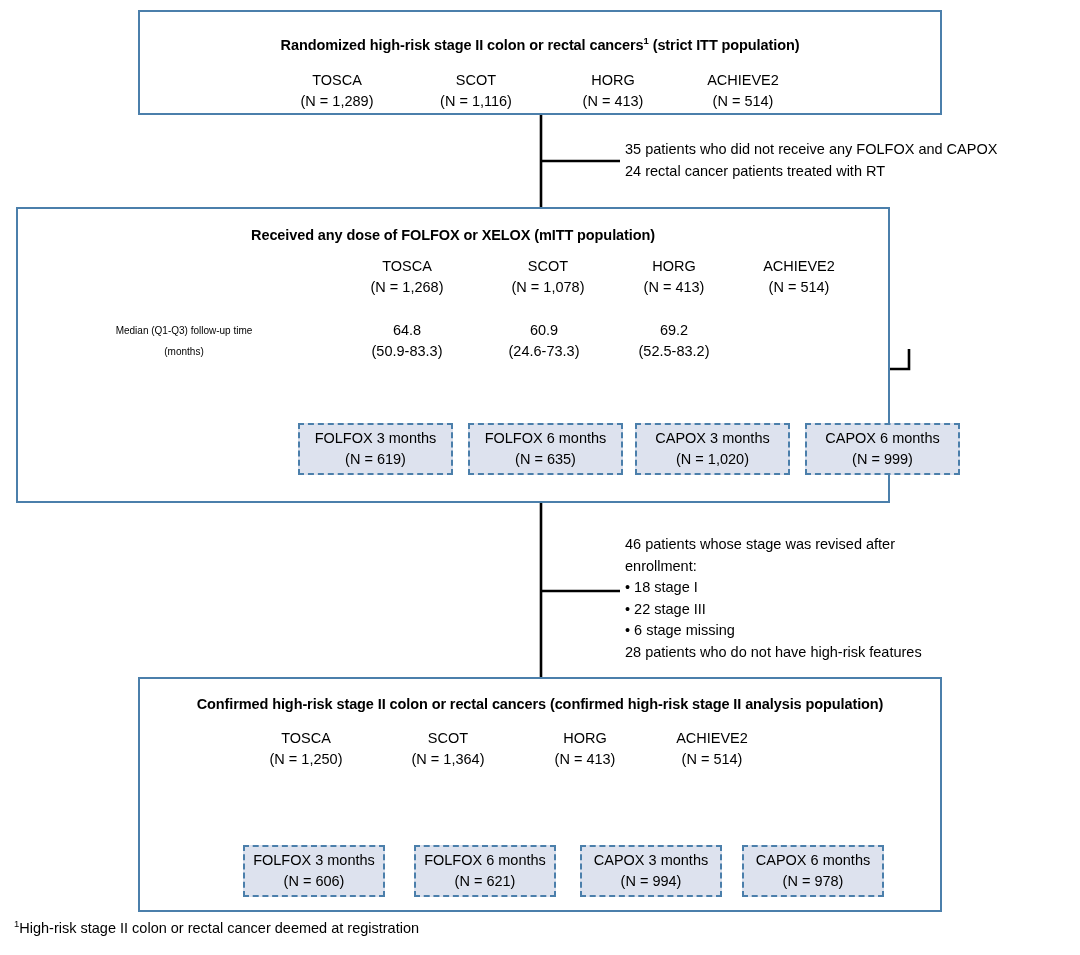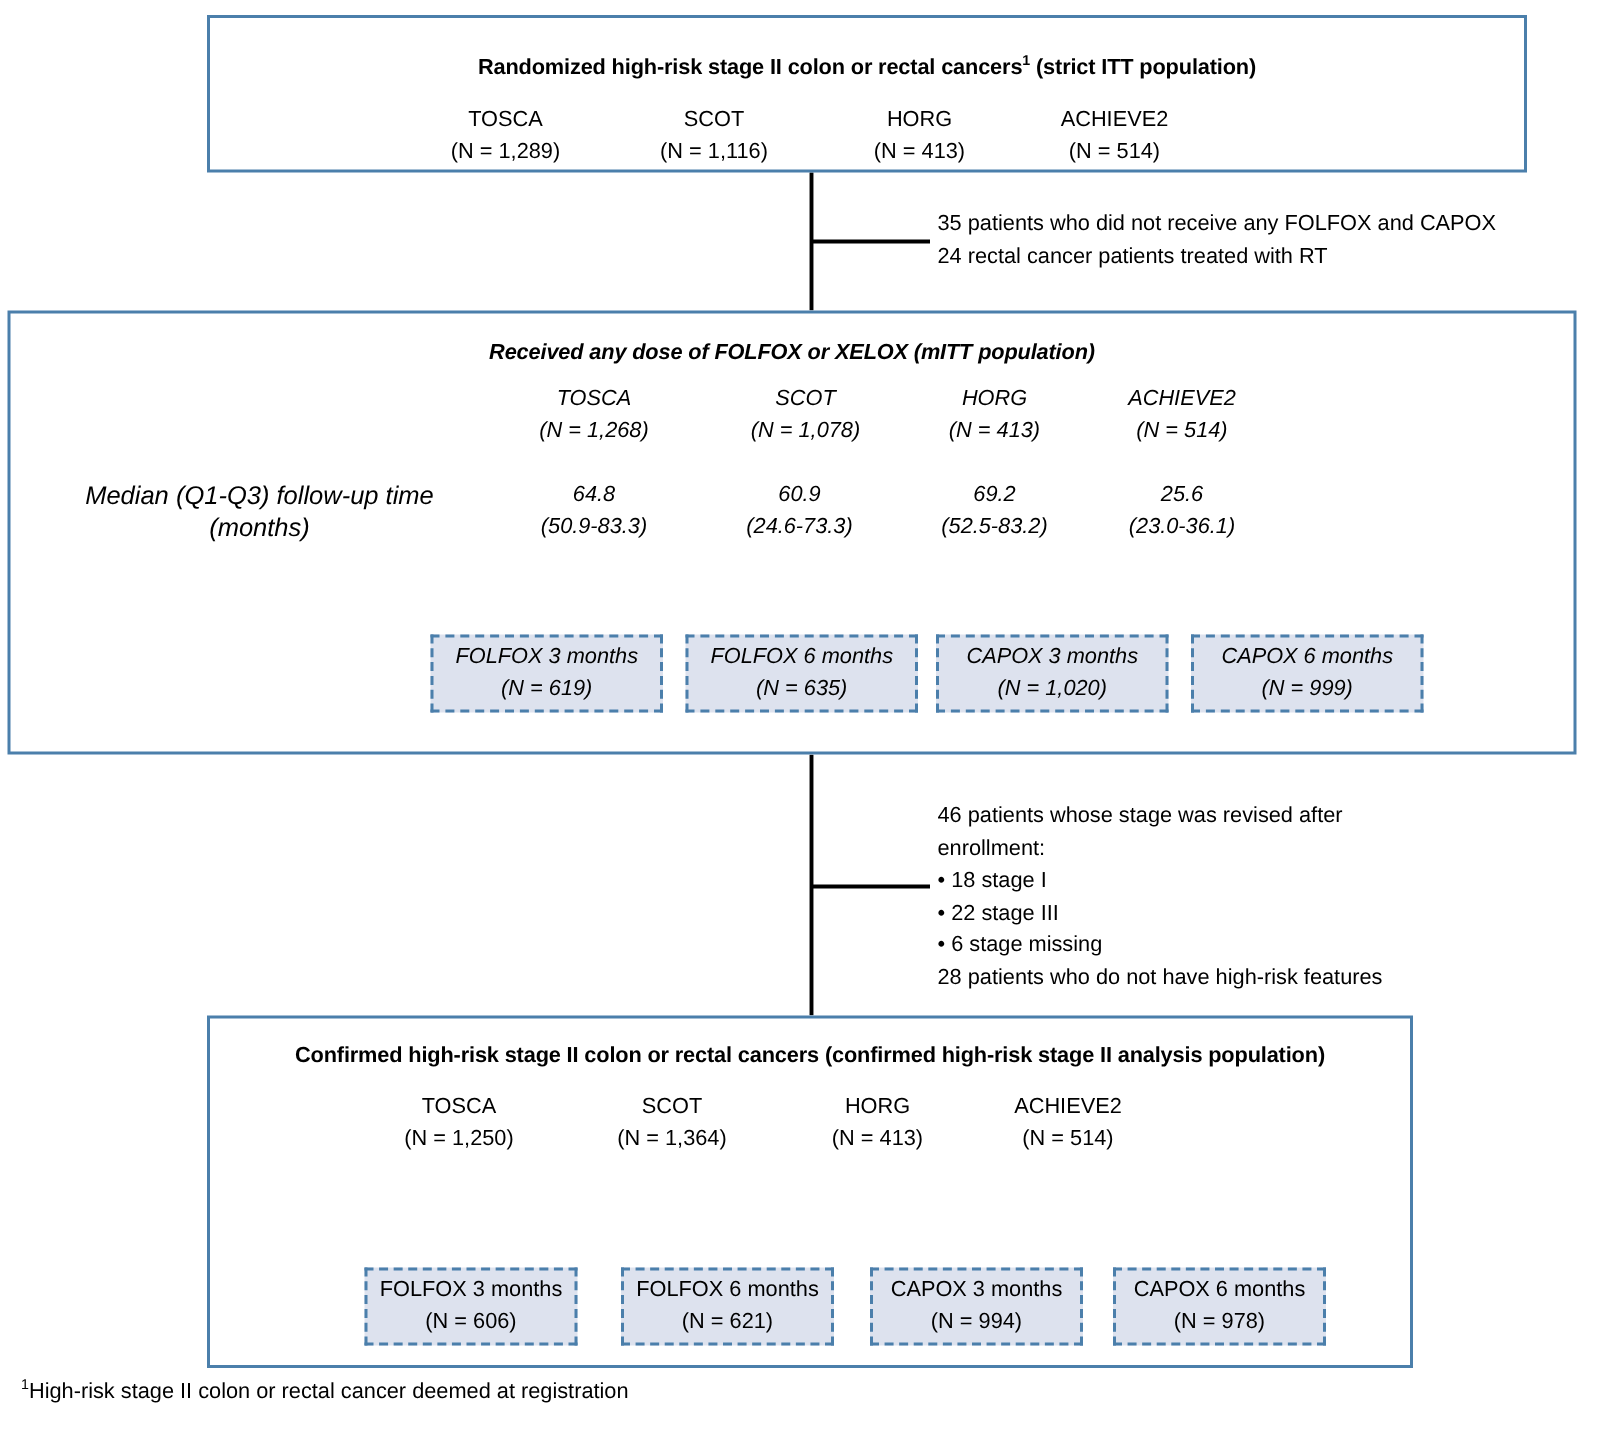--- a/index.html
+++ b/index.html
@@ -58,21 +58,21 @@
   .stat-col {
     position: absolute;
     text-align: center;
     font-size: 14.5px;
     line-height: 21px;
     white-space: nowrap;
   }
   .median-label {
     position: absolute;
     text-align: center;
-    font-size: 17px;
+    font-size: 10px;
     line-height: 21px;
     white-space: nowrap;
   }
   .arm-box {
     position: absolute;
     box-sizing: border-box;
     border: 2px dashed #4b7fab;
     background: #dde2ee;
     text-align: left;
     font-size: 14.5px;
@@ -124,21 +124,21 @@
       <line x1="541" y1="591" x2="620" y2="591"></line>
 
       <path d="M 304 800 L 304 782 L 806 782 L 806 800"></path>
 
       <line x1="541" y1="782" x2="541" y2="826"></line>
 
       <path d="M 291 843 L 291 826 L 811 826 L 811 843"></path>
     </g>
   </svg>
 
-  <div class="panel" style="left:138px; top:10px; width:880px; height:105px;">
+  <div class="panel" style="left:138px; top:10px; width:804px; height:105px;">
     <div class="panel-title" style="top:25px;">
       <span>Randomized high-risk stage II colon or rectal cancers</span><sup>1</sup><span> (strict ITT population)</span>
     </div>
 
     <div class="trial-col" style="left:142px; top:58px; width:110px;">
       <div>TOSCA</div>
       <div>(N = 1,289)</div>
     </div>
     <div class="trial-col" style="left:281px; top:58px; width:110px;">
       <div>SCOT</div>
@@ -152,21 +152,21 @@
       <div>ACHIEVE2</div>
       <div>(N = 514)</div>
     </div>
   </div>
 
   <div class="note" style="left:625px; top:139px;">
     <div>35 patients who did not receive any FOLFOX and CAPOX</div>
     <div>24 rectal cancer patients treated with RT</div>
   </div>
 
-  <div class="panel" style="left:5px; top:207px; width:1046px; height:296px;font-style:italic;">
+  <div class="panel" style="left:16px; top:207px; width:874px; height:296px;">
     <div class="panel-title" style="top:18px;">
       <span>Received any dose of FOLFOX or XELOX (mITT population)</span>
     </div>
 
     <div class="trial-col" style="left:334px; top:47px; width:110px;">
       <div>TOSCA</div>
       <div>(N = 1,268)</div>
     </div>
     <div class="trial-col" style="left:475px; top:47px; width:110px;">
       <div>SCOT</div>
@@ -190,24 +190,20 @@
       <div>64.8</div>
       <div>(50.9-83.3)</div>
     </div>
     <div class="stat-col" style="left:471px; top:111px; width:110px;">
       <div>60.9</div>
       <div>(24.6-73.3)</div>
     </div>
     <div class="stat-col" style="left:601px; top:111px; width:110px;">
       <div>69.2</div>
       <div>(52.5-83.2)</div>
-    </div>
-    <div class="stat-col" style="left:726px; top:111px; width:110px;">
-      <div>25.6</div>
-      <div>(23.0-36.1)</div>
     </div>
 
     <div class="arm-box" style="left:280px; top:214px; width:155px; height:52px;">
       <div>FOLFOX 3 months</div>
       <div>(N = 619)</div>
     </div>
     <div class="arm-box" style="left:450px; top:214px; width:155px; height:52px;">
       <div>FOLFOX 6 months</div>
       <div>(N = 635)</div>
     </div>

